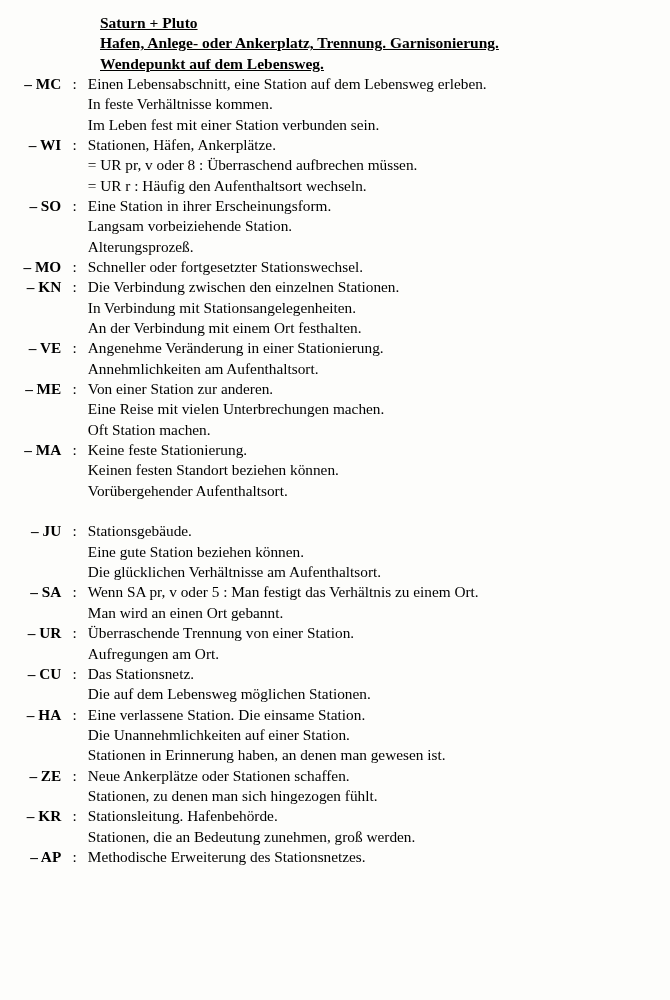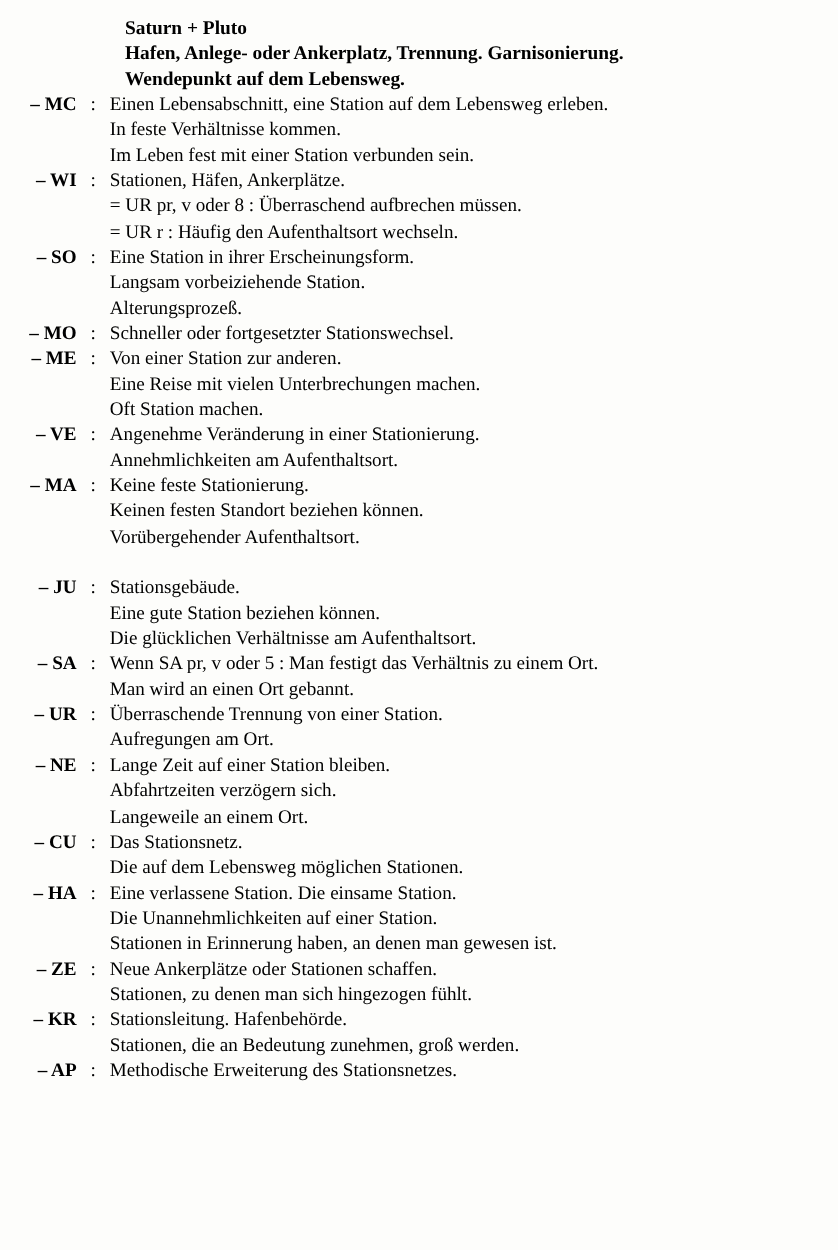--- a/index.html
+++ b/index.html
@@ -22,20 +22,21 @@
     padding: 0;
     box-sizing: border-box;
   }
   .heading {
     margin: 0;
     padding: 13px 0 0 0;
     font-weight: bold;
     font-size: 15.5px;
     line-height: 20.3px;
     padding-left: 100px;
+    text-decoration: underline;
   }
   .heading div {
     white-space: nowrap;
   }
   table.entries {
     border-collapse: collapse;
     margin: 0;
     padding: 0;
     width: 670px;
     table-layout: fixed;
@@ -112,37 +113,46 @@
           </td>
         </tr>
         <tr>
           <td class="key">– MO</td>
           <td class="colon">:</td>
           <td class="lines">
             <div class="line">Schneller oder fortgesetzter Stationswechsel.</div>
           </td>
         </tr>
         <tr>
+          <td class="key">– KN</td>
+          <td class="colon">:</td>
+          <td class="lines">
+            <div class="line">Die Verbindung zwischen den einzelnen Stationen.</div>
+            <div class="line">In Verbindung mit Stationsangelegenheiten.</div>
+            <div class="line">An der Verbindung mit einem Ort festhalten.</div>
+          </td>
+        </tr>
+        <tr>
+          <td class="key">– VE</td>
+          <td class="colon">:</td>
+          <td class="lines">
+            <div class="line">Angenehme Veränderung in einer Stationierung.</div>
+            <div class="line">Annehmlichkeiten am Aufenthaltsort.</div>
+          </td>
+        </tr>
+        <tr>
           <td class="key">– ME</td>
           <td class="colon">:</td>
           <td class="lines">
             <div class="line">Von einer Station zur anderen.</div>
             <div class="line">Eine Reise mit vielen Unterbrechungen machen.</div>
             <div class="line">Oft Station machen.</div>
           </td>
         </tr>
         <tr>
-          <td class="key">– VE</td>
-          <td class="colon">:</td>
-          <td class="lines">
-            <div class="line">Angenehme Veränderung in einer Stationierung.</div>
-            <div class="line">Annehmlichkeiten am Aufenthaltsort.</div>
-          </td>
-        </tr>
-        <tr>
           <td class="key">– MA</td>
           <td class="colon">:</td>
           <td class="lines">
             <div class="line">Keine feste Stationierung.</div>
             <div class="line">Keinen festen Standort beziehen können.</div>
             <div class="line">Vorübergehender Aufenthaltsort.</div>
           </td>
         </tr>
         <tr class="entry-gap">
           <td colspan="3">&nbsp;</td>
@@ -166,29 +176,20 @@
         </tr>
         <tr>
           <td class="key">– UR</td>
           <td class="colon">:</td>
           <td class="lines">
             <div class="line">Überraschende Trennung von einer Station.</div>
             <div class="line">Aufregungen am Ort.</div>
           </td>
         </tr>
         <tr>
-          <td class="key">– NE</td>
-          <td class="colon">:</td>
-          <td class="lines">
-            <div class="line">Lange Zeit auf einer Station bleiben.</div>
-            <div class="line">Abfahrtzeiten verzögern sich.</div>
-            <div class="line">Langeweile an einem Ort.</div>
-          </td>
-        </tr>
-        <tr>
           <td class="key">– CU</td>
           <td class="colon">:</td>
           <td class="lines">
             <div class="line">Das Stationsnetz.</div>
             <div class="line">Die auf dem Lebensweg möglichen Stationen.</div>
           </td>
         </tr>
         <tr>
           <td class="key">– HA</td>
           <td class="colon">:</td>

